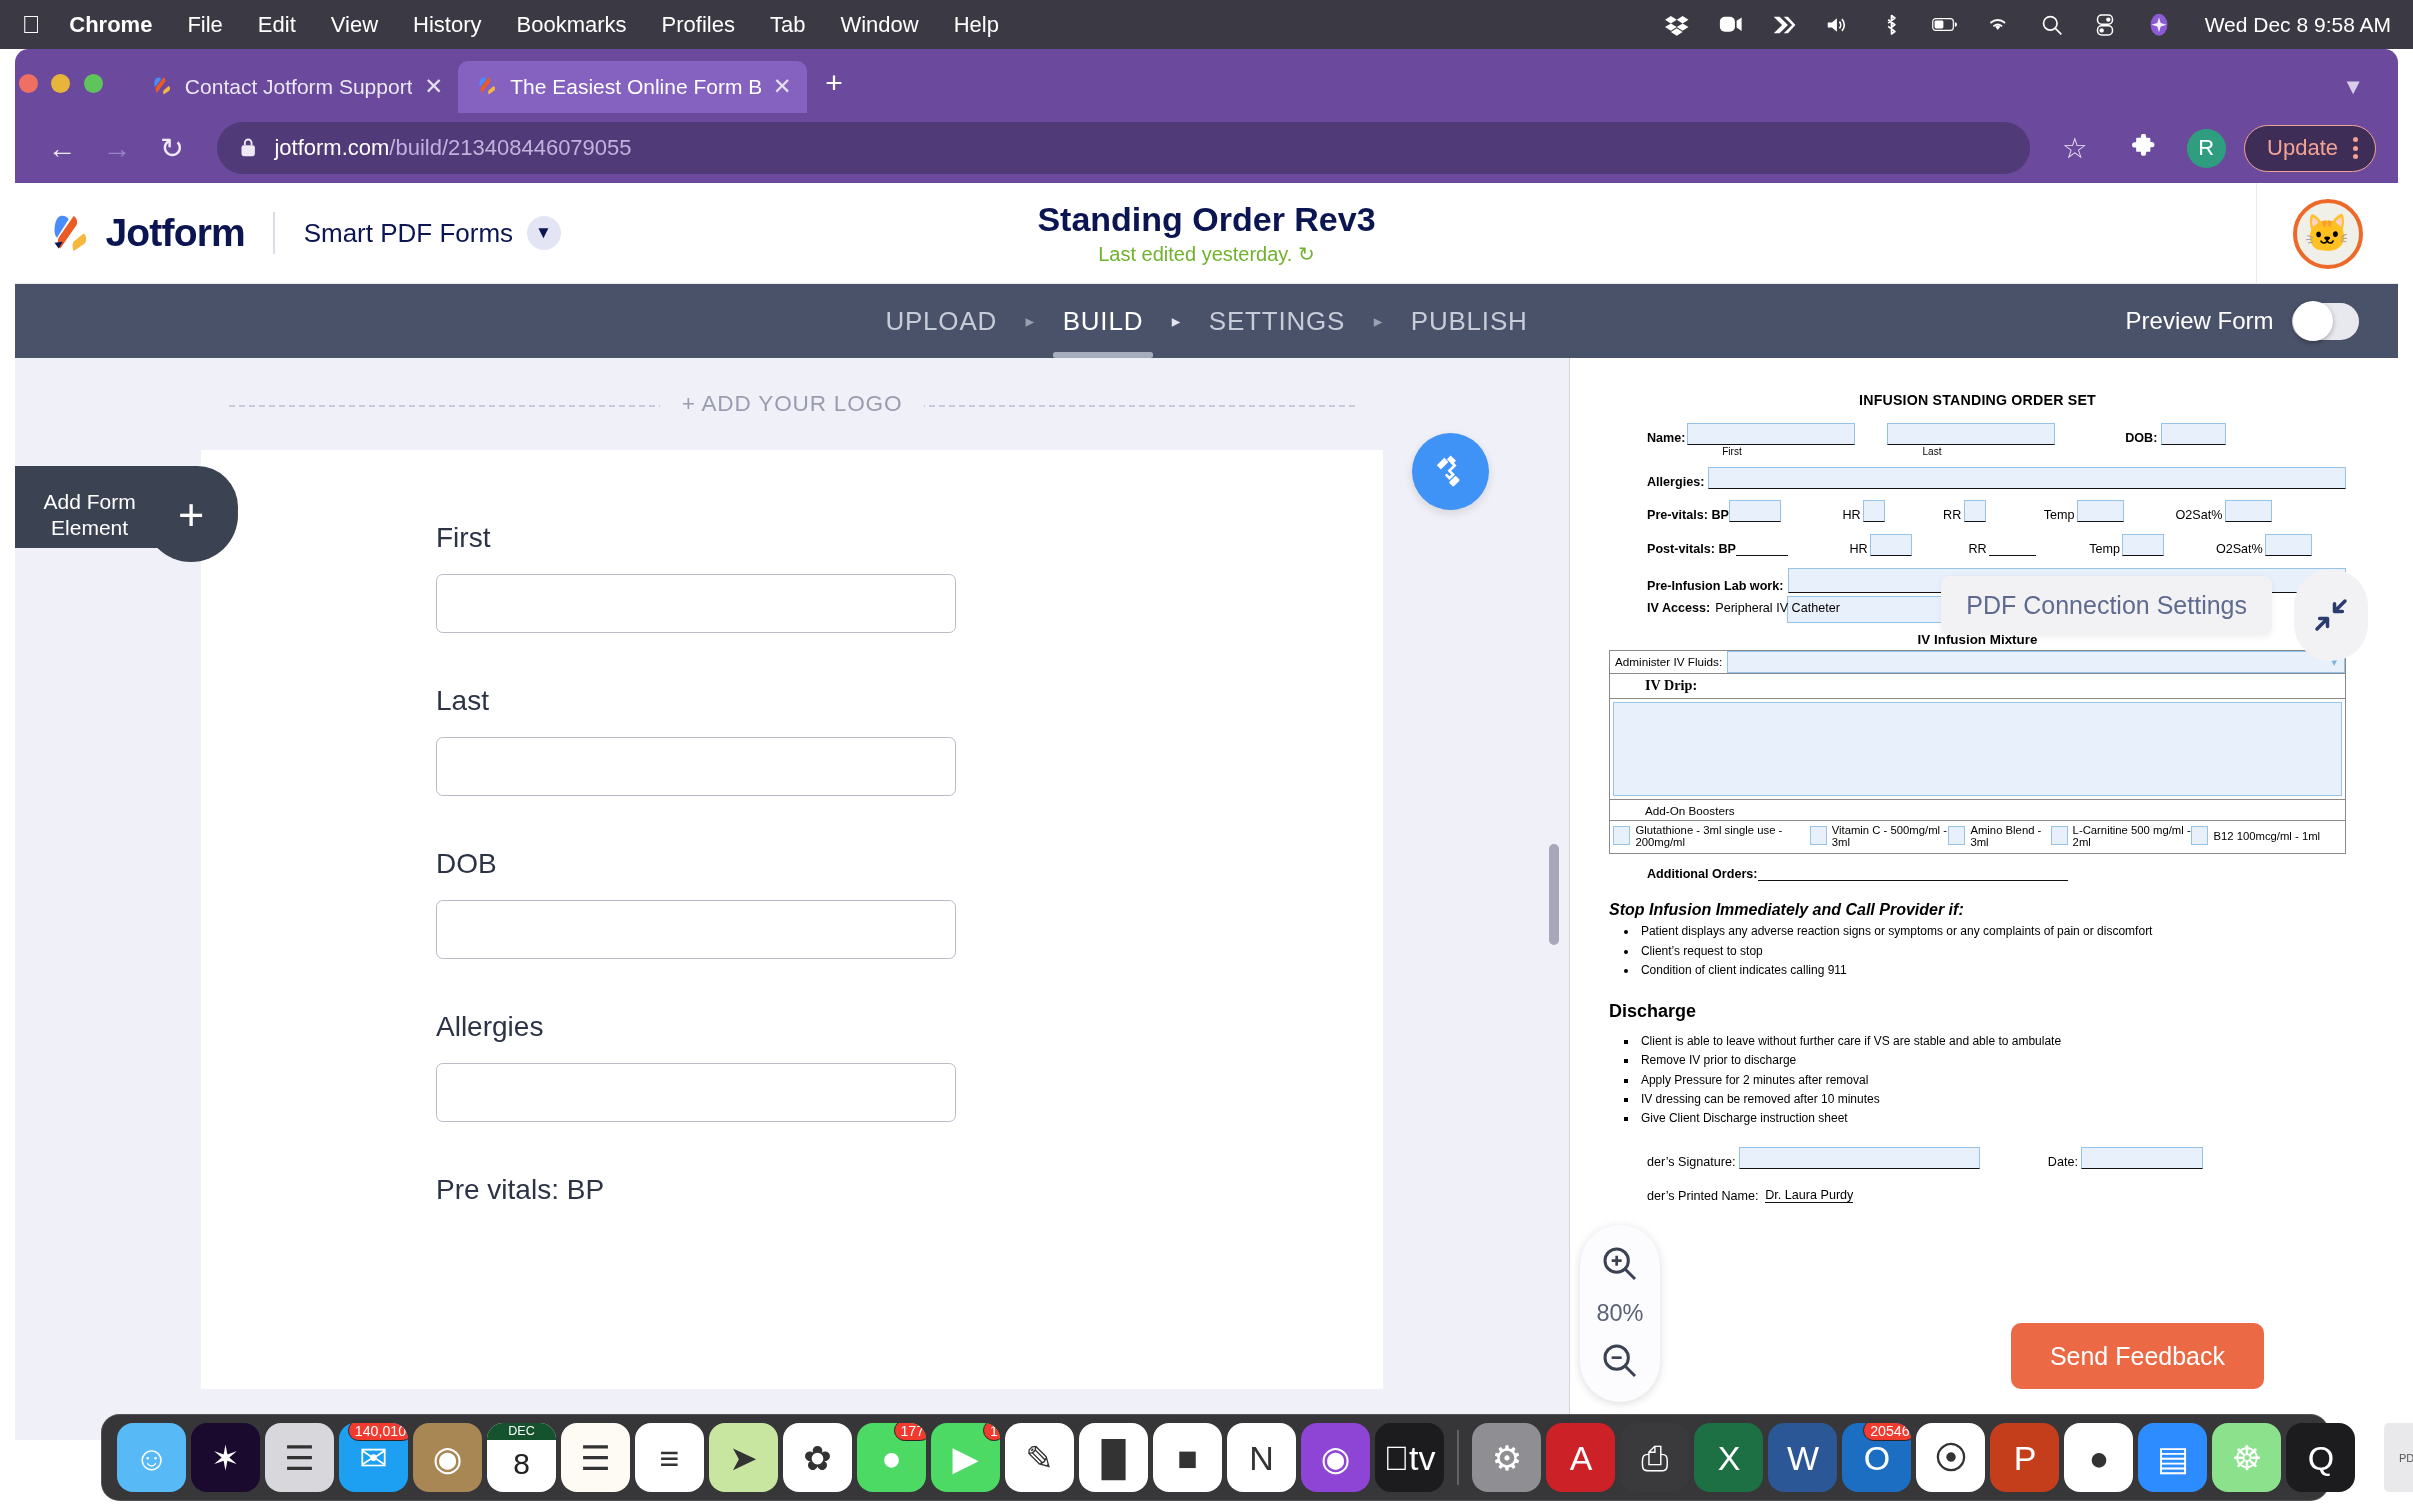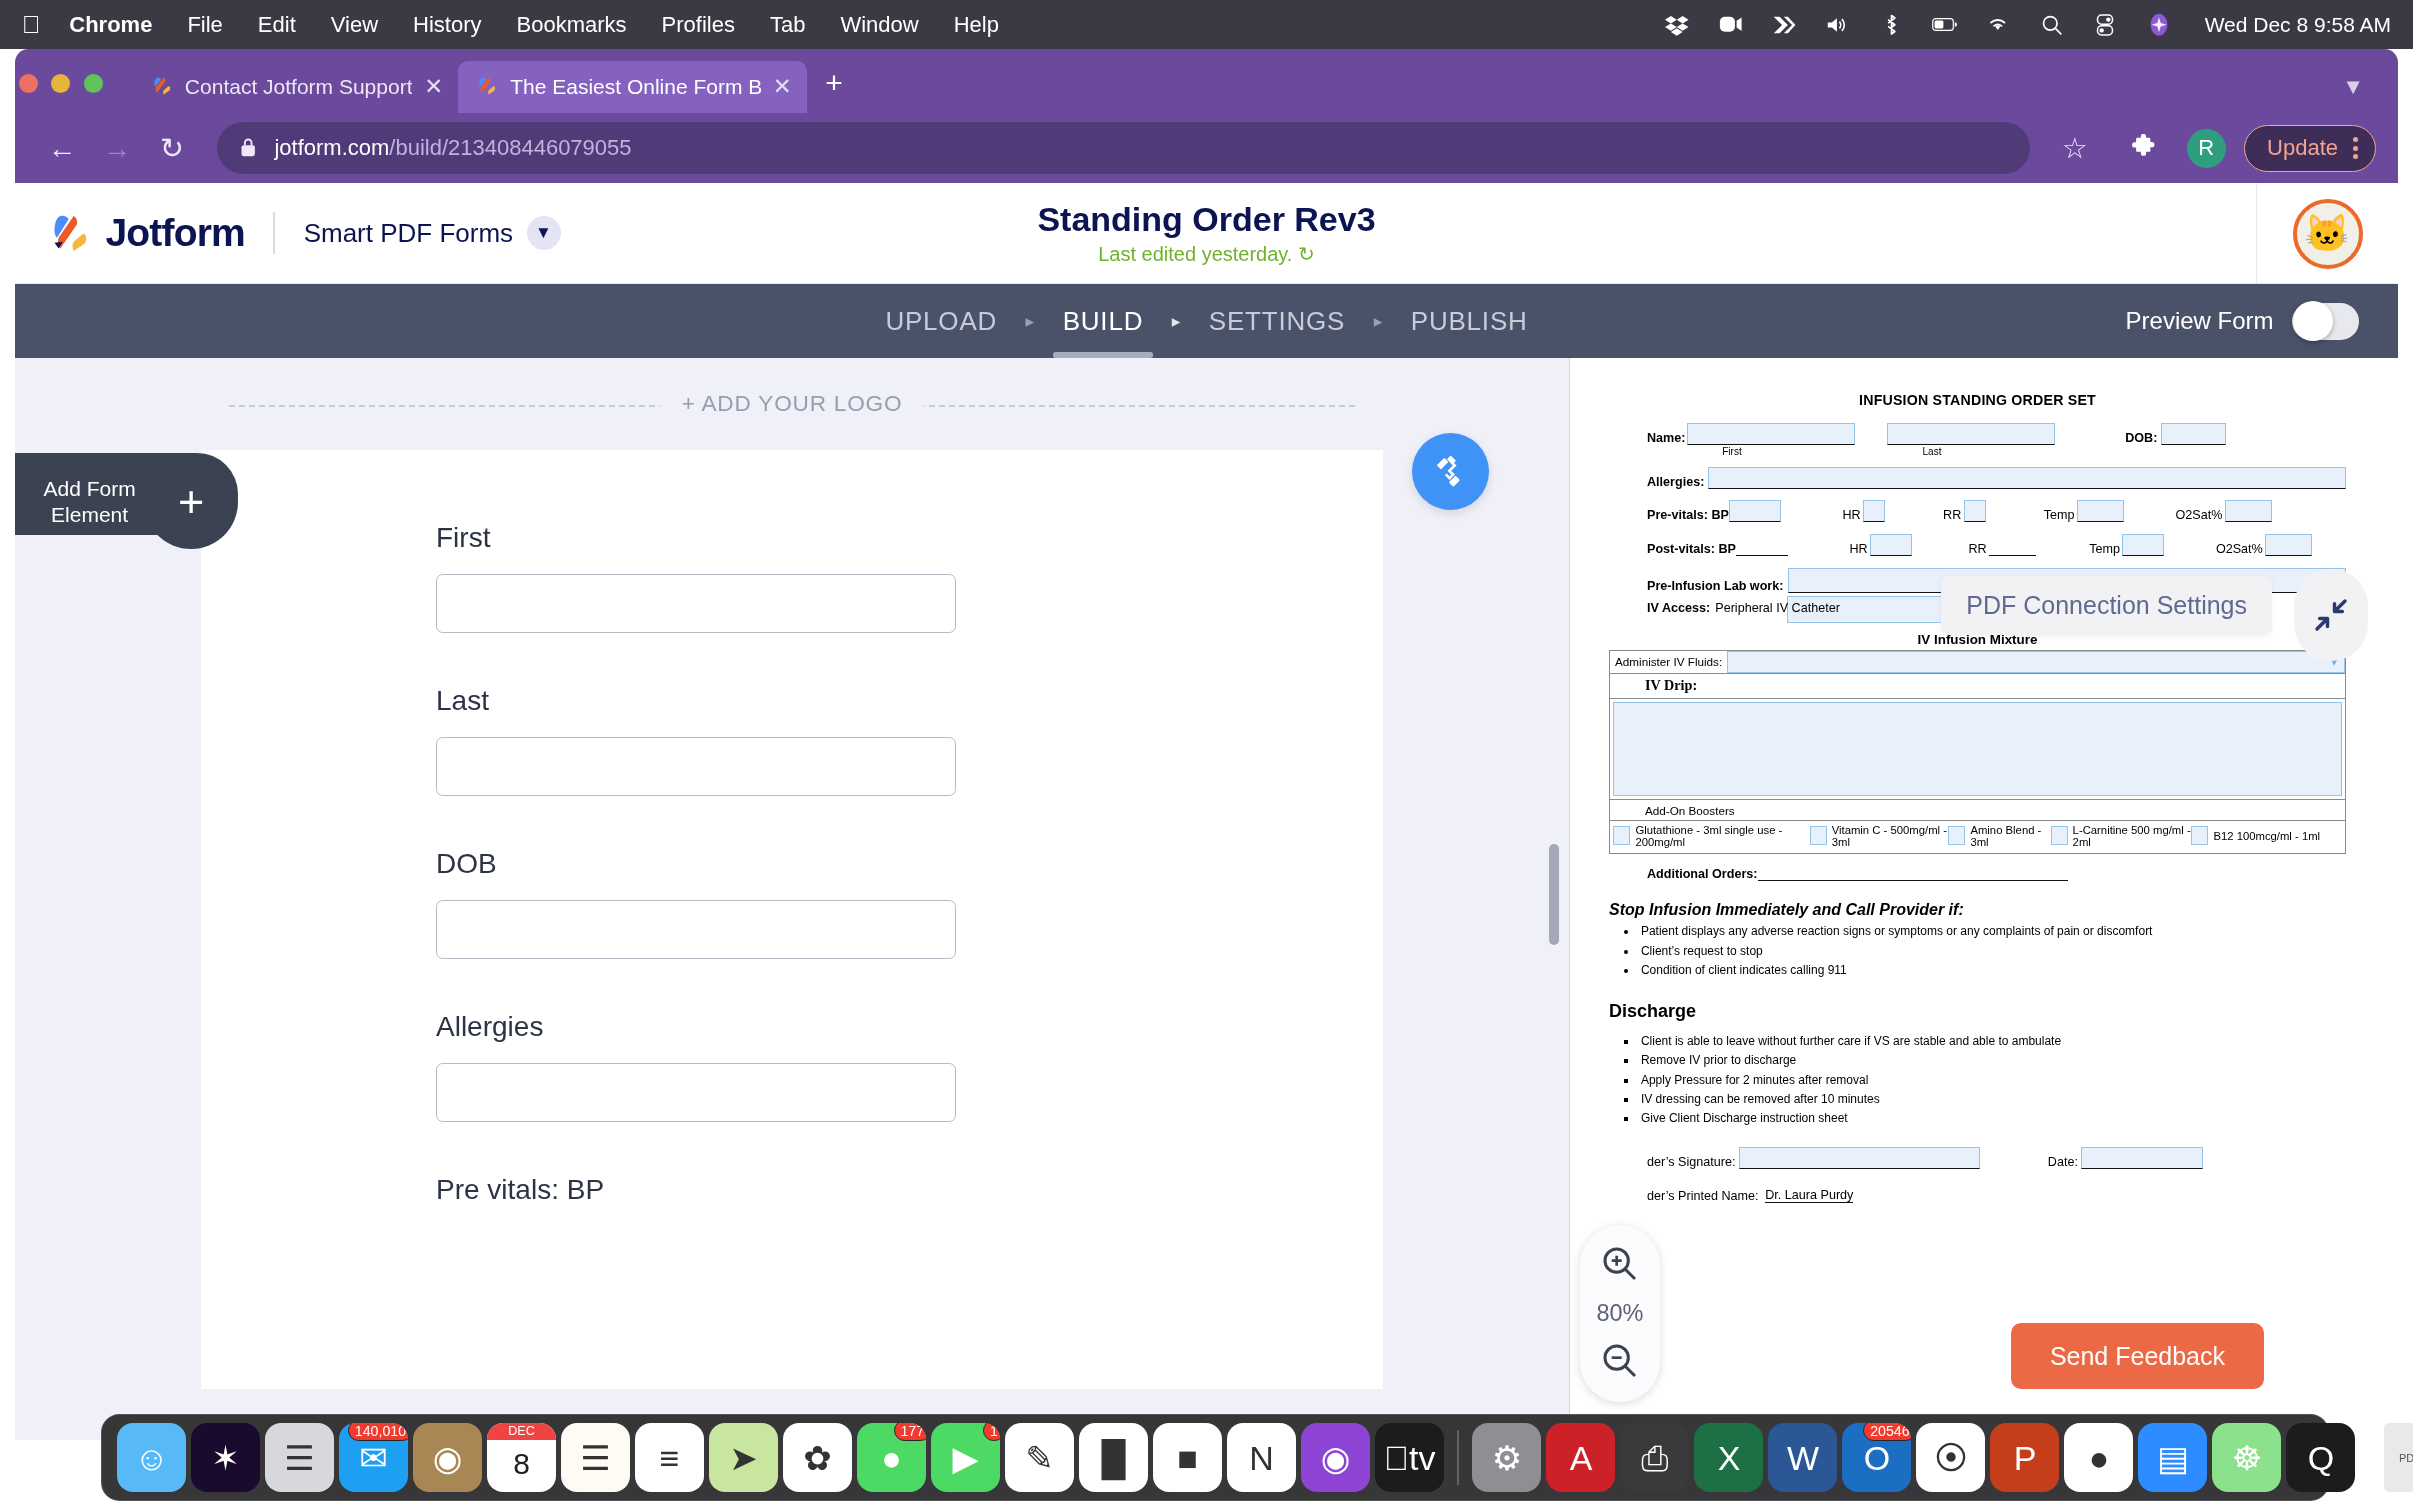--- a/index.html
+++ b/index.html
@@ -115,21 +115,21 @@
     border-top: 2.5px dashed #c9cada; }
   .logo-text { position: relative; background: #f0f0f8; padding: 0 22px; z-index: 2;
     color: #9a9cb0; font-size: 22.6px; letter-spacing: 0.8px; }
   .form-card { margin: 0 auto; width: 1182px; background: #fff; min-height: 939px;
     padding: 72px 0 0 0; }
   .field { margin: 0 0 0 0; padding: 0 0 52px 0; }
   .field-label { font-size: 28px; color: #2c3345; margin: 0 0 20px 235px; }
   .field-input { margin-left: 235px; width: 520px; height: 59px; border: 1.7px solid #b8bcc9;
     border-radius: 6.7px; background: #fff; }
   .add-form-element {
-    position: absolute; left: 0; top: 95px; display: flex; align-items: center;
+    position: absolute; left: 0; top: 108px; display: flex; align-items: center;
     background: #3b4252; color: #fff; border-radius: 0 59px 59px 0; height: 82px;
     padding: 16px 0 0 0; z-index: 30;
   }
   .afe-text { font-size: 21px; line-height: 1.25; padding: 0 8.4px 0 28.5px; text-align: center; }
   .afe-plus { width: 94px; height: 94px; border-radius: 50%; background: #3b4252;
     display: flex; align-items: center; justify-content: center; font-size: 45px; font-weight: 300; }
   .designer-btn { position: absolute; right: 80px; top: 75px; width: 77px; height: 77px;
     border-radius: 50%; background: #3f93f7; display: flex; align-items: center;
     justify-content: center; z-index: 25; box-shadow: 0 3.4px 10px rgba(0,0,0,.12); }
   .builder-scrollbar { position: absolute; right: 10px; top: 486px; width: 10px; height: 101px;
@@ -664,21 +664,21 @@
       </span>
       <span class="dock-icon" style="background: rgb(30, 160, 242);">
         <span style="color: rgb(255, 255, 255); font-size: 34px; line-height: 1;">✉</span>
         <span class="badge">140,010</span>
       </span>
       <span class="dock-icon" style="background: rgb(169, 135, 85);">
         <span style="color: rgb(255, 255, 255); font-size: 34px; line-height: 1;">◉</span>
       </span>
       <span class="dock-icon" style="background: rgb(255, 255, 255);">
         <span style="line-height: 1; color: rgb(34, 34, 34); font-size: 30px; margin-top: 11.7px;">8</span>
-        <span style="position: absolute; top: 0px; left: 0px; right: 0px; background: #ef4444; color: rgb(255, 255, 255); font-size: 12.6px; text-align: center; line-height: 17px;">DEC</span>
+        <span style="position: absolute; top: 0px; left: 0px; right: 0px; background: #14532d; color: rgb(255, 255, 255); font-size: 12.6px; text-align: center; line-height: 17px;">DEC</span>
       </span>
       <span class="dock-icon" style="background: rgb(253, 251, 243);">
         <span style="color: rgb(51, 51, 51); font-size: 34px; line-height: 1;">☰</span>
       </span>
       <span class="dock-icon" style="background: rgb(255, 255, 255);">
         <span style="color: rgb(51, 51, 51); font-size: 34px; line-height: 1;">≡</span>
       </span>
       <span class="dock-icon" style="background: rgb(200, 230, 160);">
         <span style="color: rgb(51, 51, 51); font-size: 34px; line-height: 1;">➤</span>
       </span>

